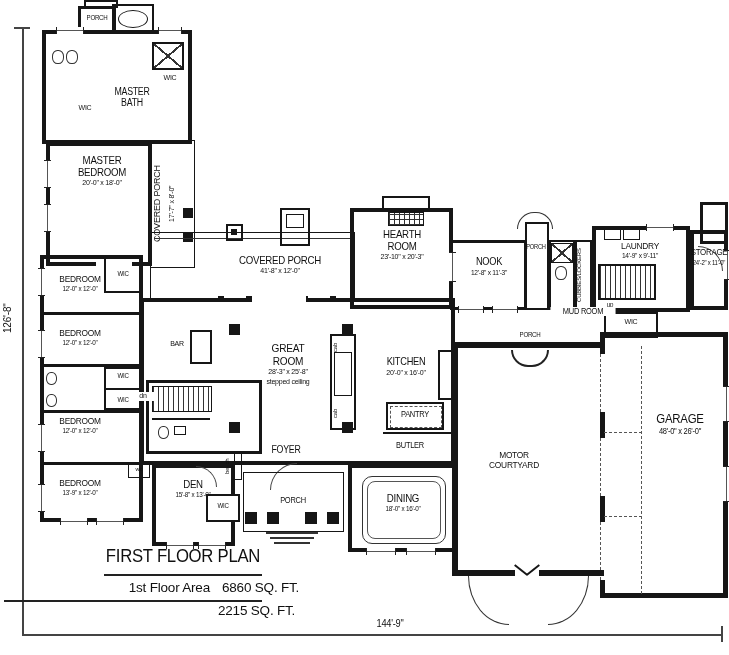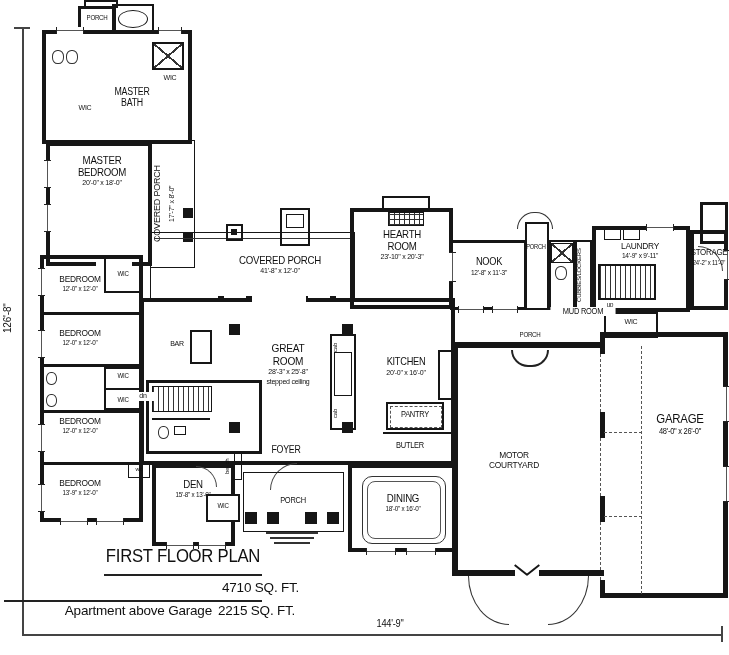--- a/index.html
+++ b/index.html
@@ -46,23 +46,23 @@
   <div class="ln" style="left:721px;top:626px;width:1.5px;height:16px;background:#444"></div>
   <div class="vl f10" style="left:2px;top:278px;width:16px;height:80px">126'-8"</div>
   <div class="lbl f105" style="left:358px;top:618px;width:64px">
       <div class="nm">144'-9"</div>
     </div>
 
   <div class="lbl f19" style="left:98px;top:546px;width:170px">
       <div class="nm">FIRST FLOOR PLAN</div>
     </div>
   <div class="ln" style="left:104px;top:574px;width:158px;height:2px;background:#222"></div>
-  <div class="trow" style="left:222px;top:580px;width:100px">4710 SQ. FT.</div>
+  <div class="trow" style="left:58px;top:580px;width:152px;text-align:right">1st Floor Area</div>
+  <div class="trow" style="left:222px;top:580px;width:100px">6860 SQ. FT.</div>
   <div class="ln" style="left:4px;top:600px;width:258px;height:2px;background:#222"></div>
-  <div class="trow" style="left:40px;top:603px;width:172px;text-align:right">Apartment above Garage</div>
   <div class="trow" style="left:218px;top:603px;width:105px">2215 SQ. FT.</div>
 
   <div class="r w2" style="left:84px;top:0;width:34px;height:8px"></div>
   <div class="r" style="left:78px;top:6px;width:38px;height:28px"></div>
   <div class="lbl f7" style="left:78px;top:14px;width:38px">
       <div class="nm">PORCH</div>
     </div>
   <div class="r w25" style="left:112px;top:4px;width:42px;height:28px"></div>
   <div class="r w15" style="left:118px;top:10px;width:30px;height:18px;border-radius:50%"></div>
   <div class="r w4" style="left:42px;top:30px;width:150px;height:114px"></div>

